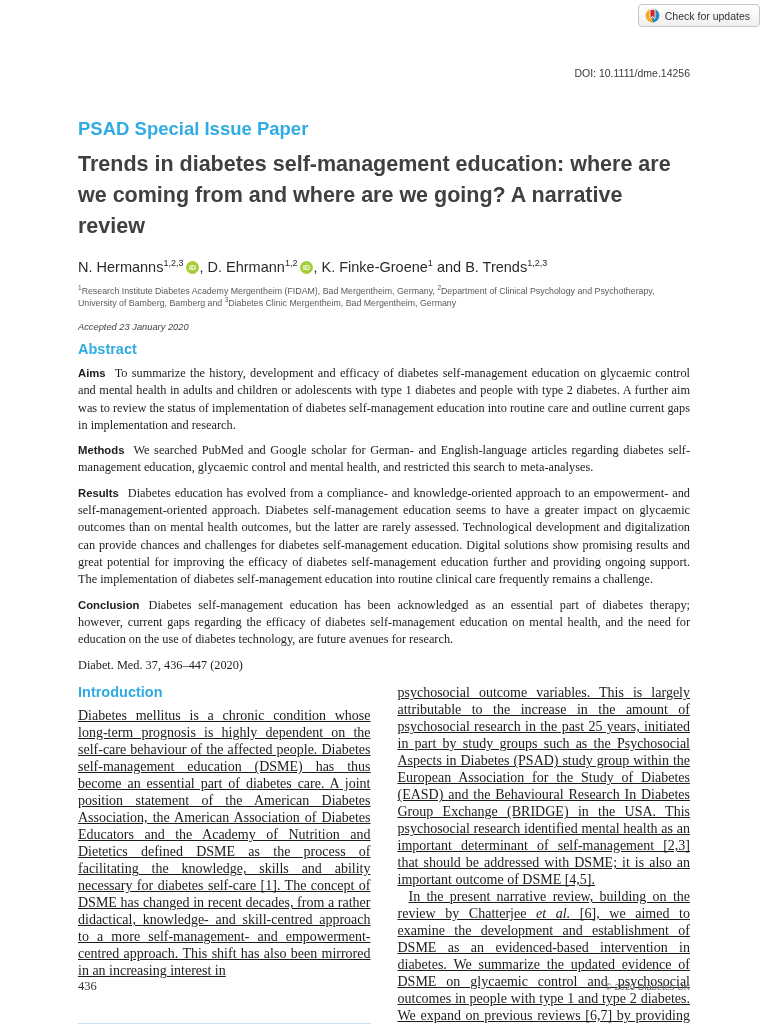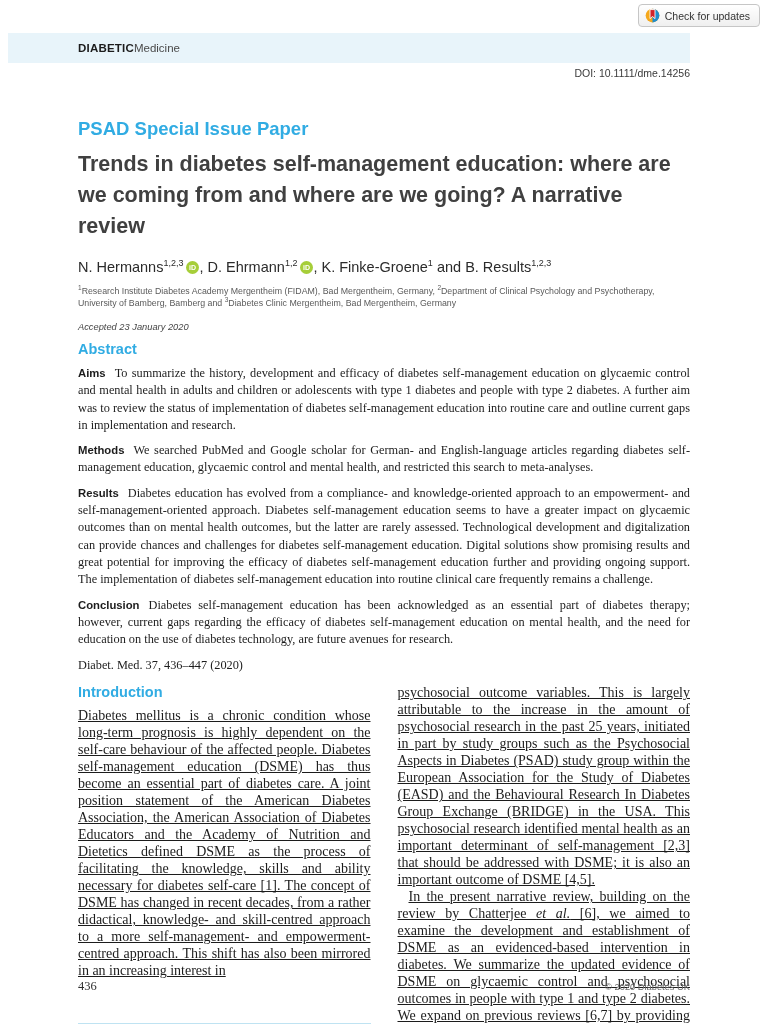--- a/index.html
+++ b/index.html
@@ -71,41 +71,37 @@
     <span style="display:inline-flex;">
       <svg width="15" height="15" viewBox="0 0 24 24">
         <circle cx="12" cy="12" r="11" fill="#f5a81c"></circle>
         <path d="M12 1 a11 11 0 0 1 0 22 z" fill="#1f8ccc"></path>
         <path d="M8 2.5 h8 v14.5 l-4 -3.4 -4 3.4 z" fill="#d1232a" stroke="#ffffff" stroke-width="1.4"></path>
       </svg>
     </span>
     <span>Check for updates</span>
   </div>
 
-  <div class="band">
-    <span class="brand-bold">DIABETIC</span>
-      <span class="brand-light">Medicine</span>
-  </div>
 
   <div class="doi">DOI: 10.1111/dme.14256</div>
 
   <div class="content">
 
     <div class="kicker">PSAD Special Issue Paper</div>
 
     <div class="title">Trends in diabetes self-management education: where are we coming from and where are we going? A narrative review</div>
 
     <div class="authors">
       <span>N. Hermanns</span><sup>1,2,3</sup><span class="orcid"><svg width="13" height="13" viewBox="0 0 13 13">
             <circle cx="6.5" cy="6.5" r="6.5" fill="#A6CE39"></circle>
             <text x="6.5" y="9.2" text-anchor="middle" font-size="7" font-weight="bold" fill="#ffffff" font-family="Liberation Sans, sans-serif">iD</text>
           </svg></span><span>, </span><span>D. Ehrmann</span><sup>1,2</sup><span class="orcid"><svg width="13" height="13" viewBox="0 0 13 13">
             <circle cx="6.5" cy="6.5" r="6.5" fill="#A6CE39"></circle>
             <text x="6.5" y="9.2" text-anchor="middle" font-size="7" font-weight="bold" fill="#ffffff" font-family="Liberation Sans, sans-serif">iD</text>
-          </svg></span><span>, </span><span>K. Finke-Groene</span><sup>1</sup><span> and </span><span>B. Results</span><sup>1,2,3</sup>
+          </svg></span><span>, </span><span>K. Finke-Groene</span><sup>1</sup><span> and </span><span>B. Trends</span><sup>1,2,3</sup>
     </div>
 
     <div class="affil">
       <sup>1</sup><span>Research Institute Diabetes Academy Mergentheim (FIDAM), Bad Mergentheim, Germany, </span><sup>2</sup><span>Department of Clinical Psychology and Psychotherapy, University of Bamberg, Bamberg and </span><sup>3</sup><span>Diabetes Clinic Mergentheim, Bad Mergentheim, Germany</span>
     </div>
 
     <div class="accepted">Accepted 23 January 2020</div>
 
     <div class="sec-heading">Abstract</div>
 

